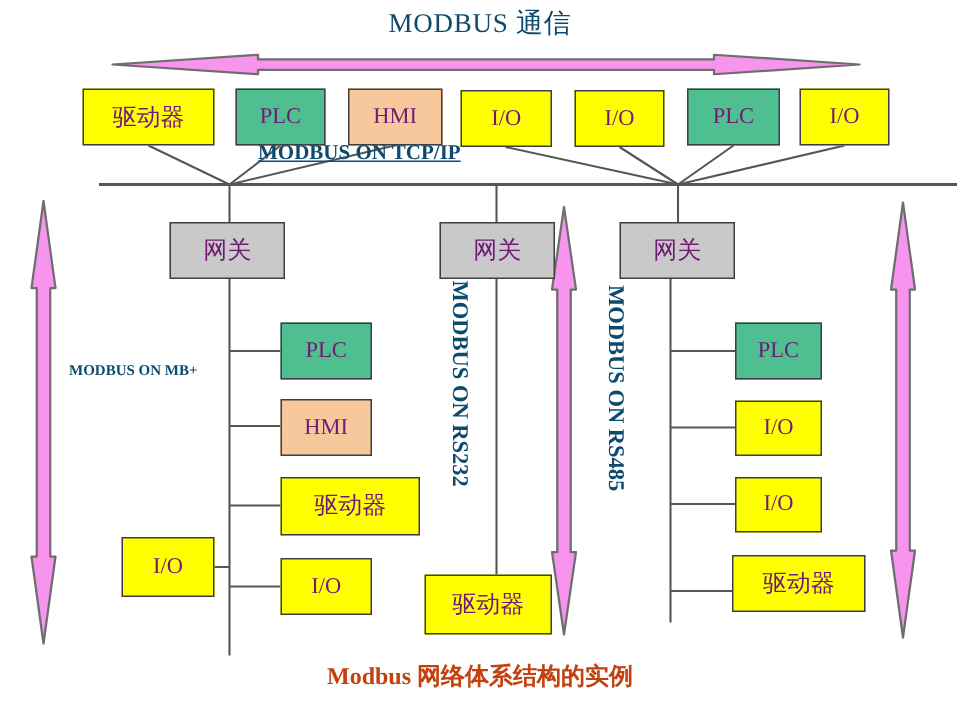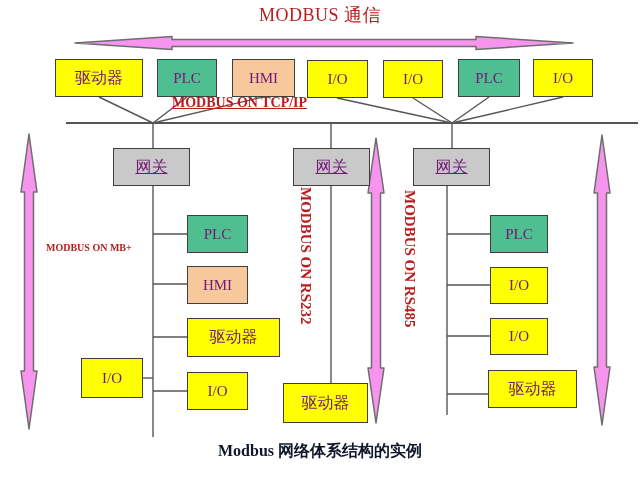--- a/index.html
+++ b/index.html
@@ -9,28 +9,28 @@
   }
   #diagram-svg{position:absolute;left:0;top:0;}
   .box{
     position:absolute;display:flex;align-items:center;justify-content:center;
     border:1.4px solid #3f3f3f;font-size:15px;color:#701a75;box-sizing:border-box;
     white-space:nowrap;
   }
   .yellow{background:var(--device_yellow,#ffff00);}
   .green{background:var(--device_green,#4fbe91);}
   .peach{background:var(--device_peach,#f6c89c);}
-  .gray{background:var(--gateway_gray,#c9c9c9);text-decoration:underline;}
-  .lbl{position:absolute;color:#b91c1c;}
+  .gray{background:var(--gateway_gray,#c9c9c9);}
+  .lbl{position:absolute;color:#0c4a6e;}
   .title{left:0;right:0;top:3px;text-align:center;font-size:18px;letter-spacing:.5px;}
   .bus-label{left:172px;top:95px;font-size:14px;font-weight:bold;text-decoration:underline;}
   .mbplus{left:46px;top:237px;width:96px;font-size:10px;font-weight:bold;line-height:21px;}
   .vert{writing-mode:vertical-rl;text-orientation:mixed;font-size:15px;font-weight:bold;
         height:196px;display:flex;align-items:center;}
-  .caption{left:0;right:0;top:441px;text-align:center;font-size:16px;font-weight:bold;color:#0f172a;}
+  .caption{left:0;right:0;top:441px;text-align:center;font-size:16px;font-weight:bold;color:#c2410c;}
   svg line{stroke:#565656;stroke-width:1.4;}
   svg .bus{stroke-width:2;}
   svg .arrow{fill:var(--arrow_pink,#f794ee);stroke:#6e6e6e;stroke-width:1.5;stroke-linejoin:round;}
 </style>
 </head>
 <body>
 
 <div id="stage">
 
   <svg id="diagram-svg" width="640" height="477" viewBox="0 0 640 477">

